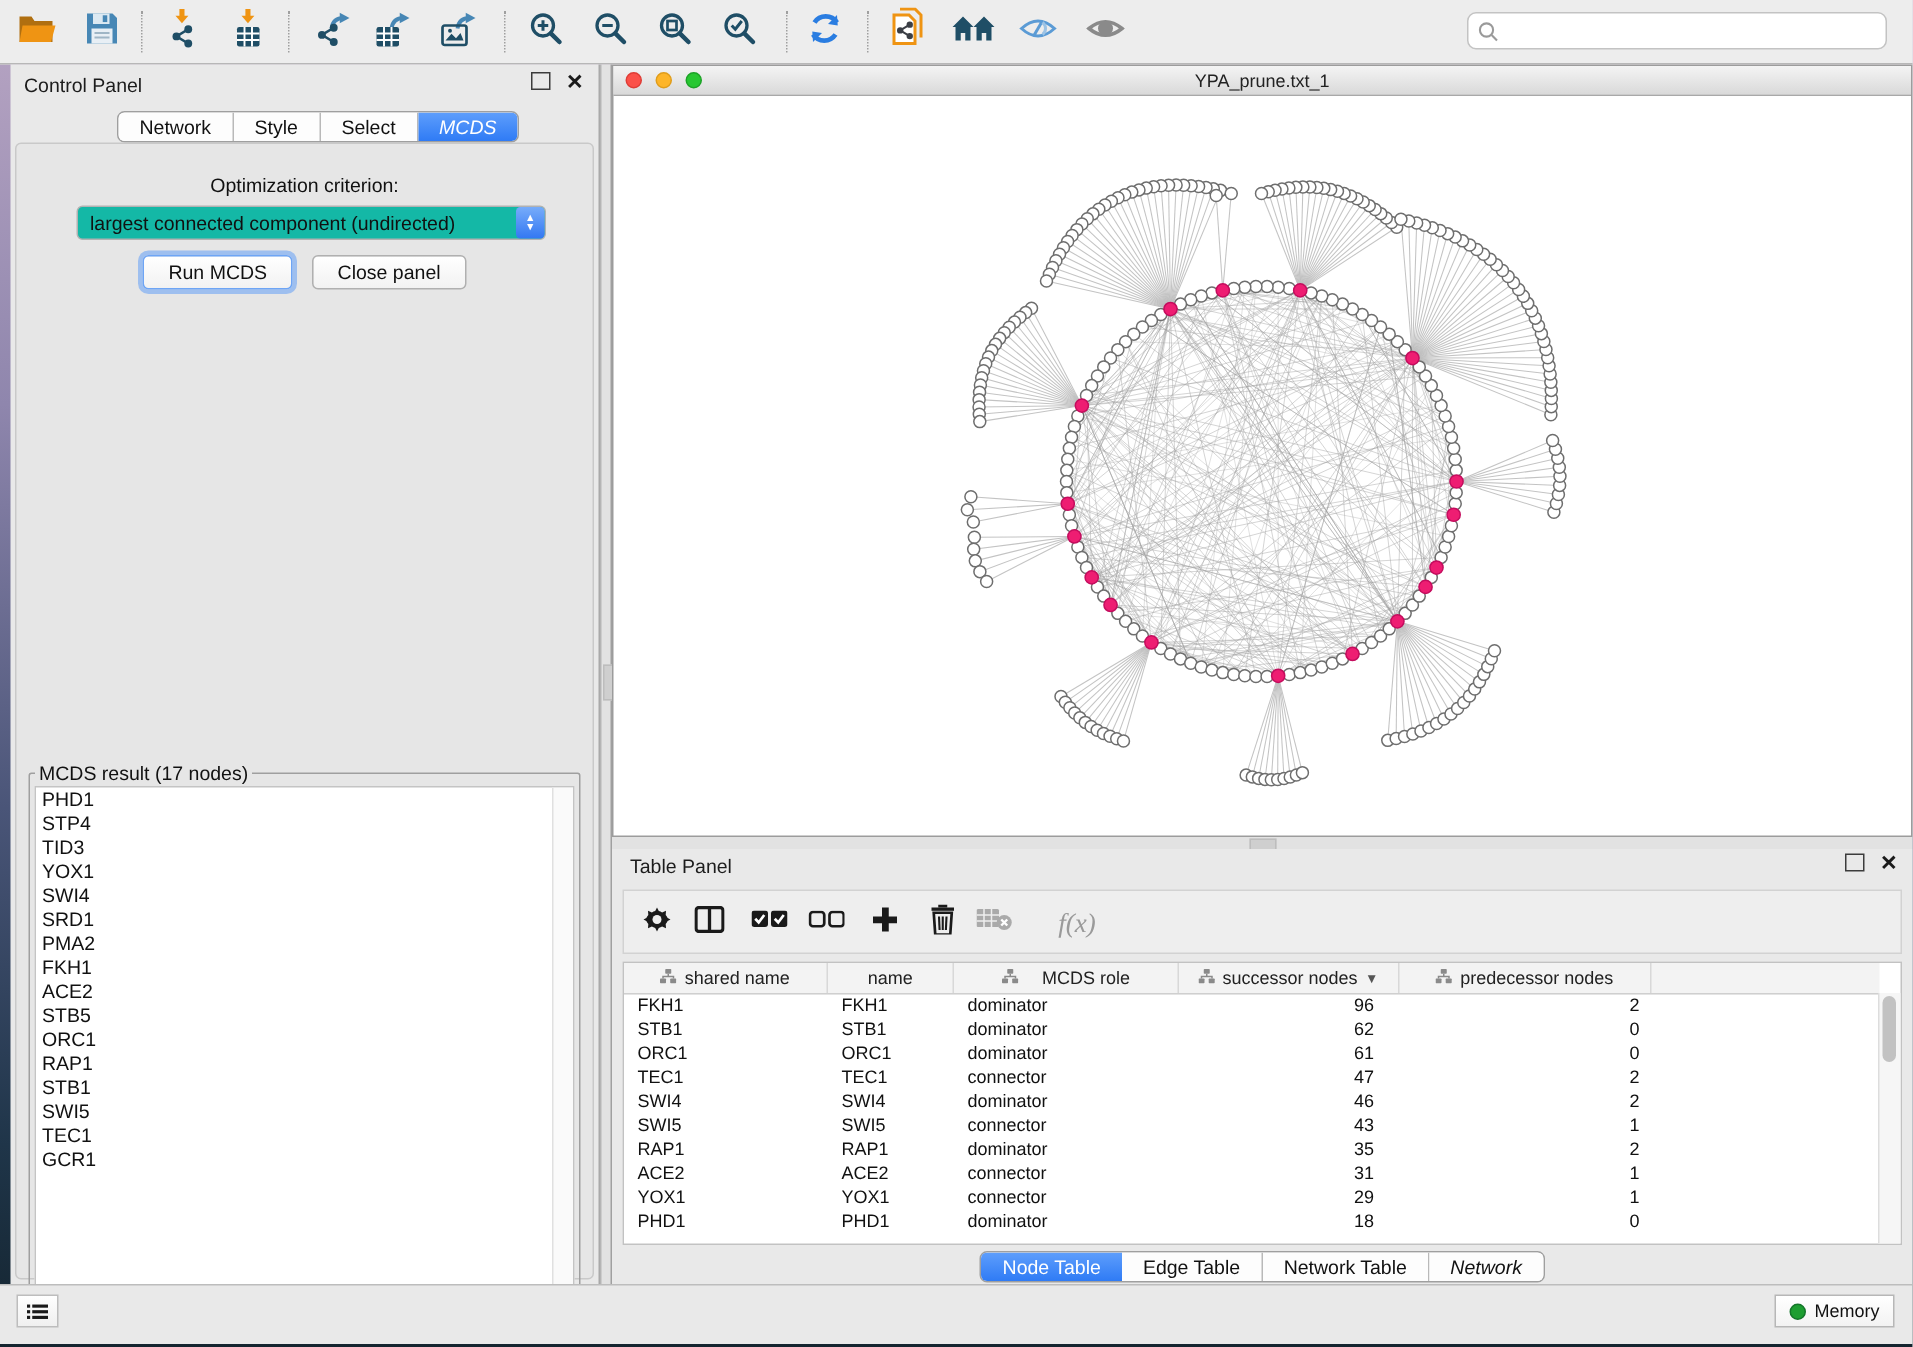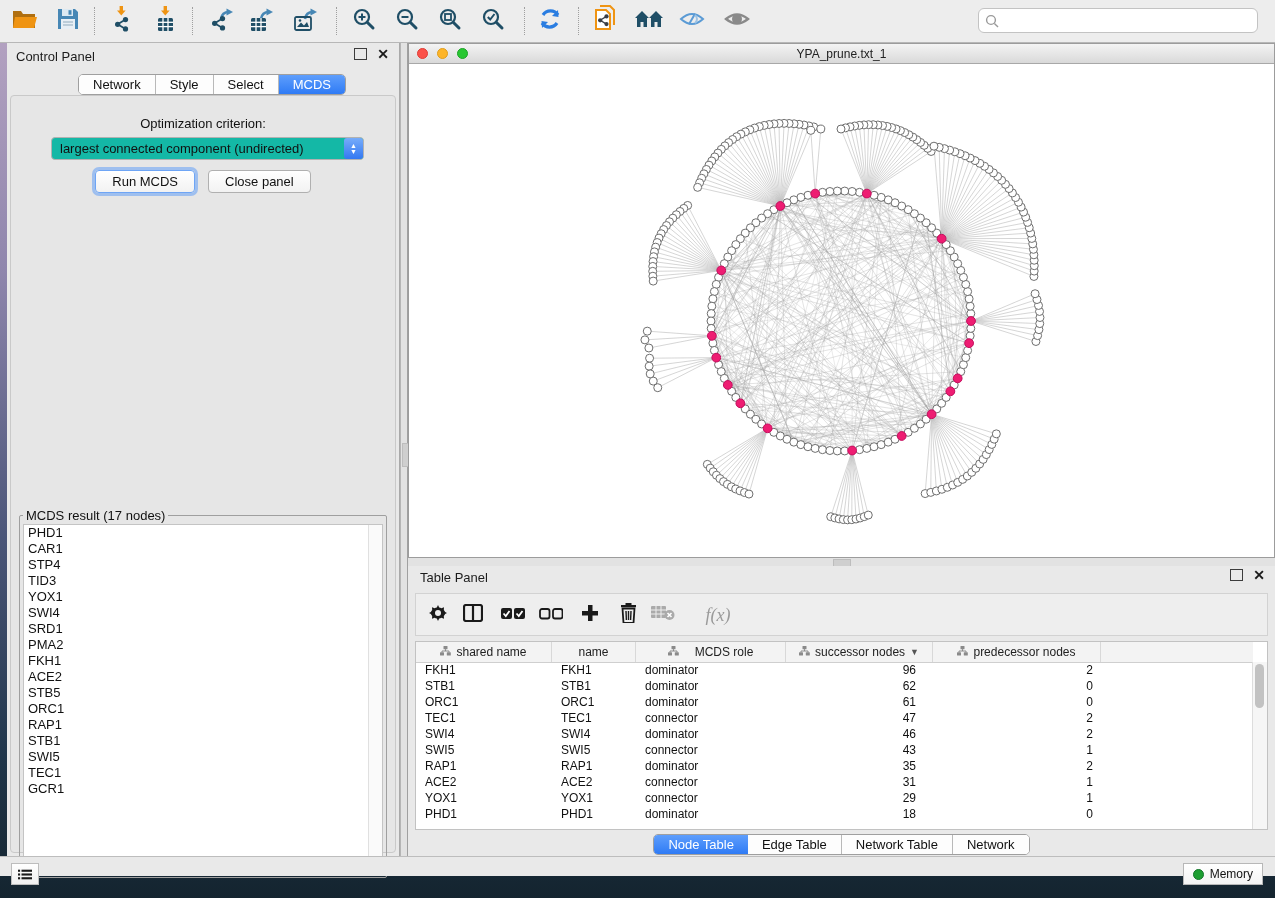--- a/index.html
+++ b/index.html
@@ -17,21 +17,21 @@
 
   
   .control-panel{position:absolute;left:7px;top:43px;width:393px;height:813px;background:#e9e9e9;border-right:1px solid #a9a9a9;box-sizing:border-box;}
   .cp-title{position:absolute;left:9px;top:6px;font-size:13px;color:#1c1c1c;}
   .panel-icons{position:absolute;right:10px;top:5px;display:flex;gap:10px;align-items:center;}
   .float-ic{width:11px;height:10px;border:1.5px solid #3c3c3c;display:inline-block;}
   .close-ic{font-size:14px;font-weight:bold;color:#1a1a1a;line-height:10px;}
   .tabgroup{display:flex;border:1px solid #9f9f9f;border-radius:5px;overflow:hidden;background:#fff;height:21px;box-sizing:border-box;}
   .cp-tabs{position:absolute;left:71px;top:31px;}
   .tabseg{font-size:13px;color:#111;padding:0 14px;display:flex;align-items:center;border-right:1px solid #b9b9b9;background:#fdfdfd;}
-  .tabseg:last-child{border-right:none;}
+  .tabseg:last-child{border-right:none;font-style:italic;}
   .tabseg.active{background:linear-gradient(180deg,#5e9efc 0%,#2f7bf5 100%);color:#fff;border-right:none;}
   .cp-content{position:absolute;left:3px;top:52px;width:386px;height:758px;background:#e6e6e6;border:1px solid #c9c9c9;border-radius:4px;box-sizing:border-box;}
   .opt-label{position:absolute;left:0;top:20px;width:100%;text-align:center;font-size:13px;color:#111;}
   .dropdown{position:absolute;left:40px;top:41px;width:313px;height:23px;background:#14b8a6;border:1px solid #b2b2b2;border-radius:4px;box-sizing:border-box;display:flex;align-items:center;}
   .dropdown .dd-text{flex:1;font-size:13px;color:#111;padding-left:8px;white-space:nowrap;overflow:hidden;}
   .dd-stepper{width:19px;height:21px;border-radius:3px;background:linear-gradient(180deg,#77acfa 0%,#3378f2 100%);display:flex;flex-direction:column;align-items:center;justify-content:center;color:#fff;font-size:7px;line-height:6px;margin-right:0px;}
   .btnrow{position:absolute;left:0;top:74px;width:100%;display:flex;justify-content:center;gap:13px;}
   .pushbtn{height:23px;background:linear-gradient(180deg,#ffffff,#f2f2f2);border:1px solid #b0b0b0;border-radius:4px;font-size:13px;color:#111;padding:0 16px;display:flex;align-items:center;font-family:"Liberation Sans",sans-serif;}
   .pushbtn.focused{box-shadow:0 0 0 3px rgba(110,165,245,.6);border-color:#6ea5f5;}
   .mcds-fieldset{position:absolute;left:8px;top:412px;width:366px;height:368px;border:1px solid #9f9f9f;border-radius:2px;margin:0;padding:0;}
@@ -65,21 +65,21 @@
   .th:last-child{border-right:none;}
   .sort-ind{font-size:9px;color:#555;}
   .tbody{position:absolute;left:0;top:20px;right:14px;bottom:0;overflow:hidden;}
   .tr{display:flex;height:16px;align-items:center;}
   .td{font-size:12px;color:#111;box-sizing:border-box;white-space:nowrap;}
   .tscroll{position:absolute;top:20px;right:0;bottom:0;width:14px;background:#f6f6f6;border-left:1px solid #ddd;}
   .tscroll .thumb{position:absolute;left:2px;top:2px;width:9px;height:44px;background:#c2c2c2;border-radius:5px;}
   .tp-tabs{position:absolute;left:0;top:268px;width:100%;display:flex;justify-content:center;}
 
   
-  .statusbar{position:absolute;left:0px;top:856px;width:1275px;height:20px;background:#e9e9e9;border-top:1px solid #bdbdbd;box-sizing:border-box;}
+  .statusbar{position:absolute;left:0px;top:856px;width:1275px;height:40px;background:#e9e9e9;border-top:1px solid #bdbdbd;box-sizing:border-box;}
   .sb-listbtn{position:absolute;left:11px;top:6px;width:28px;height:22px;background:linear-gradient(180deg,#fff,#f0f0f0);border:1px solid #bdbdbd;display:flex;align-items:center;justify-content:center;}
   .memory-btn{position:absolute;right:12px;top:6px;height:22px;background:linear-gradient(180deg,#fff,#f3f3f3);border:1px solid #b7b7b7;display:flex;align-items:center;gap:6px;padding:0 9px;font-size:12px;color:#111;}
   .memdot{width:11px;height:11px;border-radius:50%;background:#1d9e31;border:1px solid #14762a;box-sizing:border-box;}
 </style>
 </head>
 <body>
 
 <div class="desktop">
   <div class="app">
 
@@ -280,21 +280,20 @@
         </div>
         <div class="btnrow">
           <button class="pushbtn focused">Run MCDS</button>
           <button class="pushbtn">Close panel</button>
         </div>
         <fieldset class="mcds-fieldset">
           <legend>MCDS result (17 nodes)</legend>
           <div class="mcds-list" id="mcdsList">
             <div class="mcds-scroll"></div>
           <div class="mcds-item">PHD1</div>
-              <div class="mcds-item">CAR1</div>
               <div class="mcds-item">STP4</div>
               <div class="mcds-item">TID3</div>
               <div class="mcds-item">YOX1</div>
               <div class="mcds-item">SWI4</div>
               <div class="mcds-item">SRD1</div>
               <div class="mcds-item">PMA2</div>
               <div class="mcds-item">FKH1</div>
               <div class="mcds-item">ACE2</div>
               <div class="mcds-item">STB5</div>
               <div class="mcds-item">ORC1</div>

